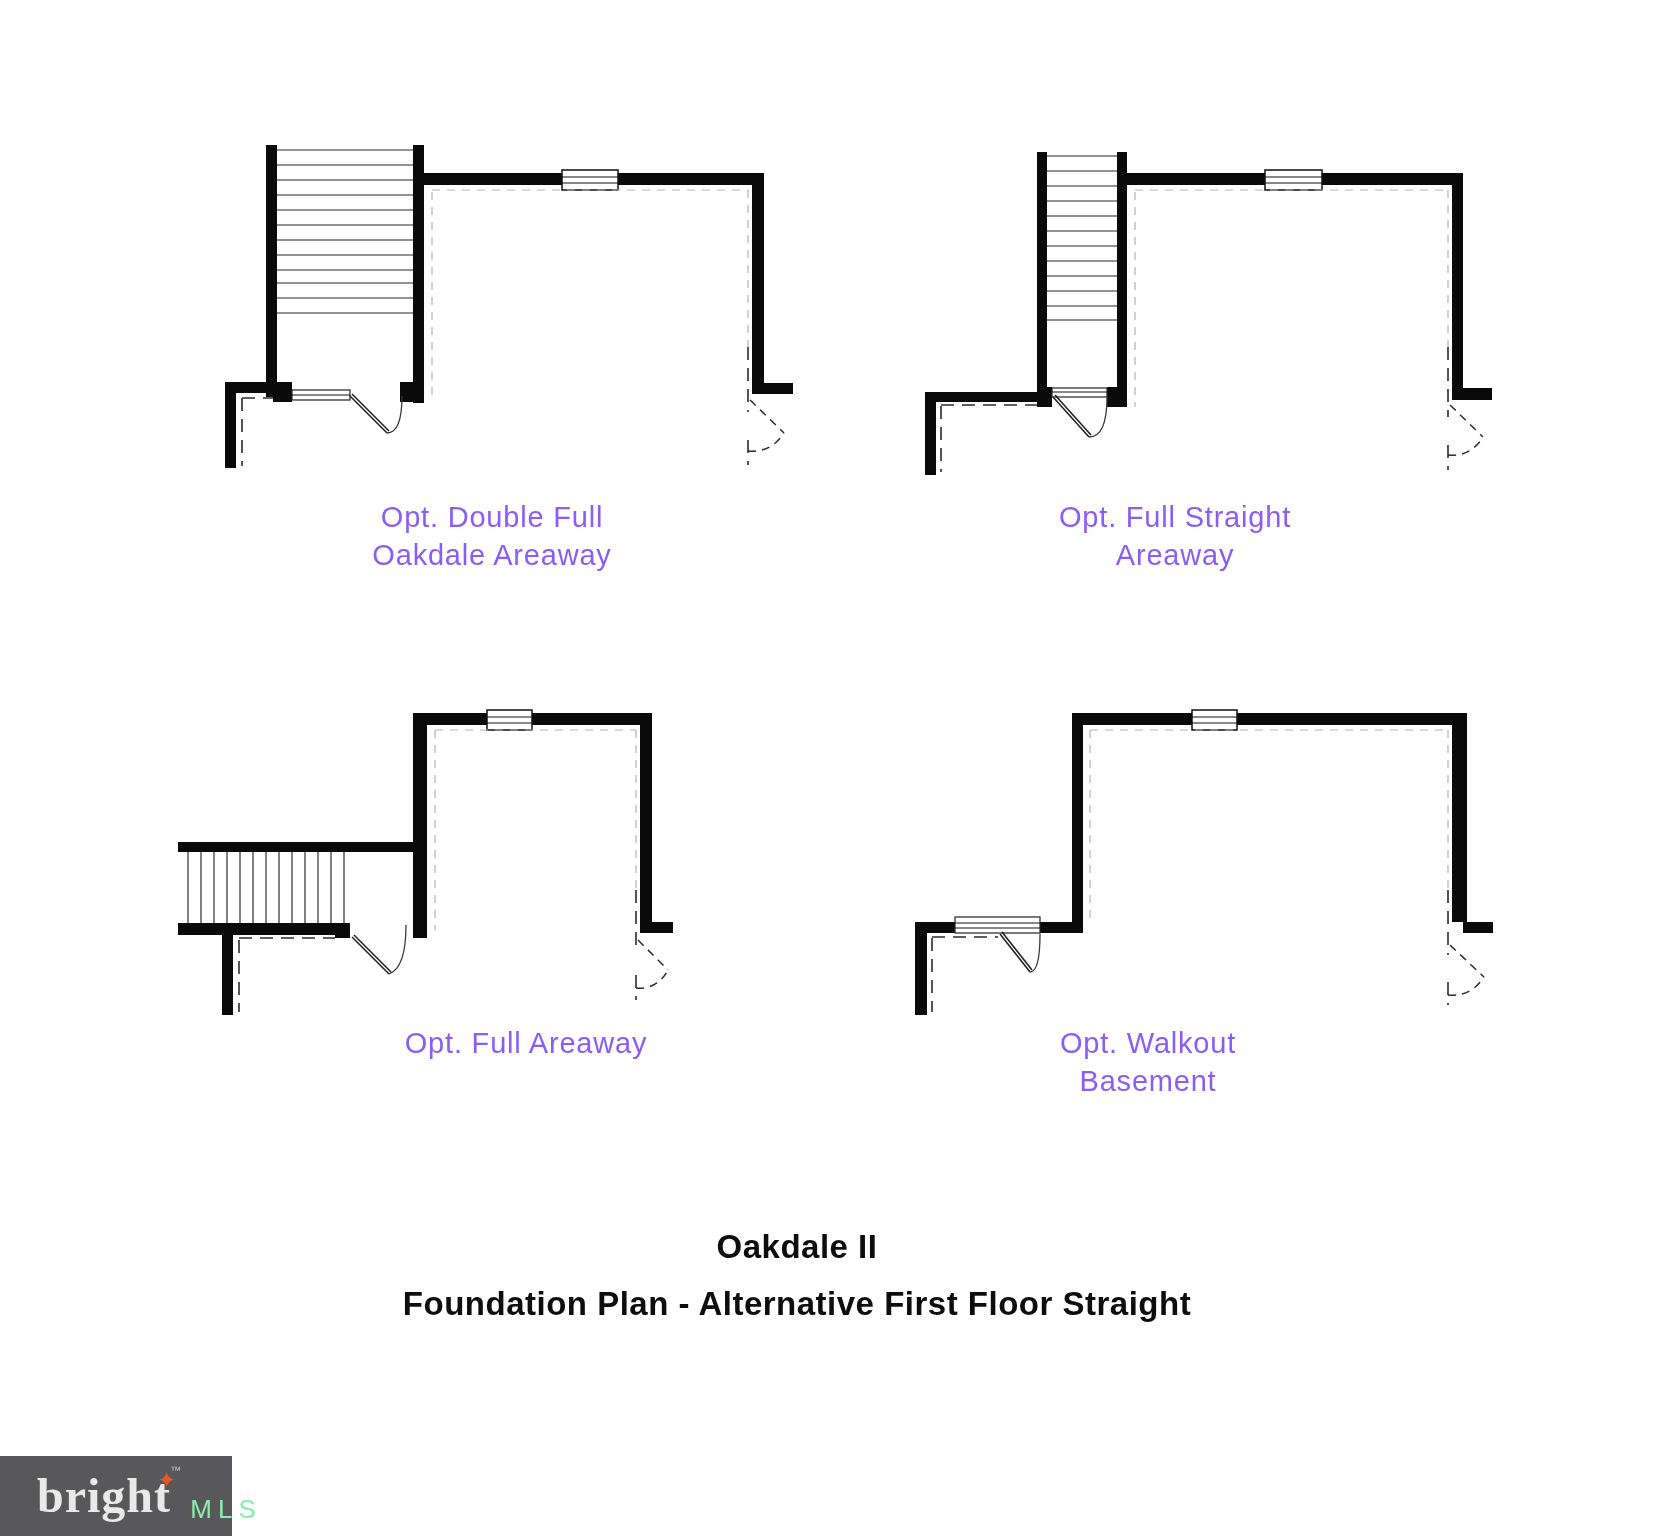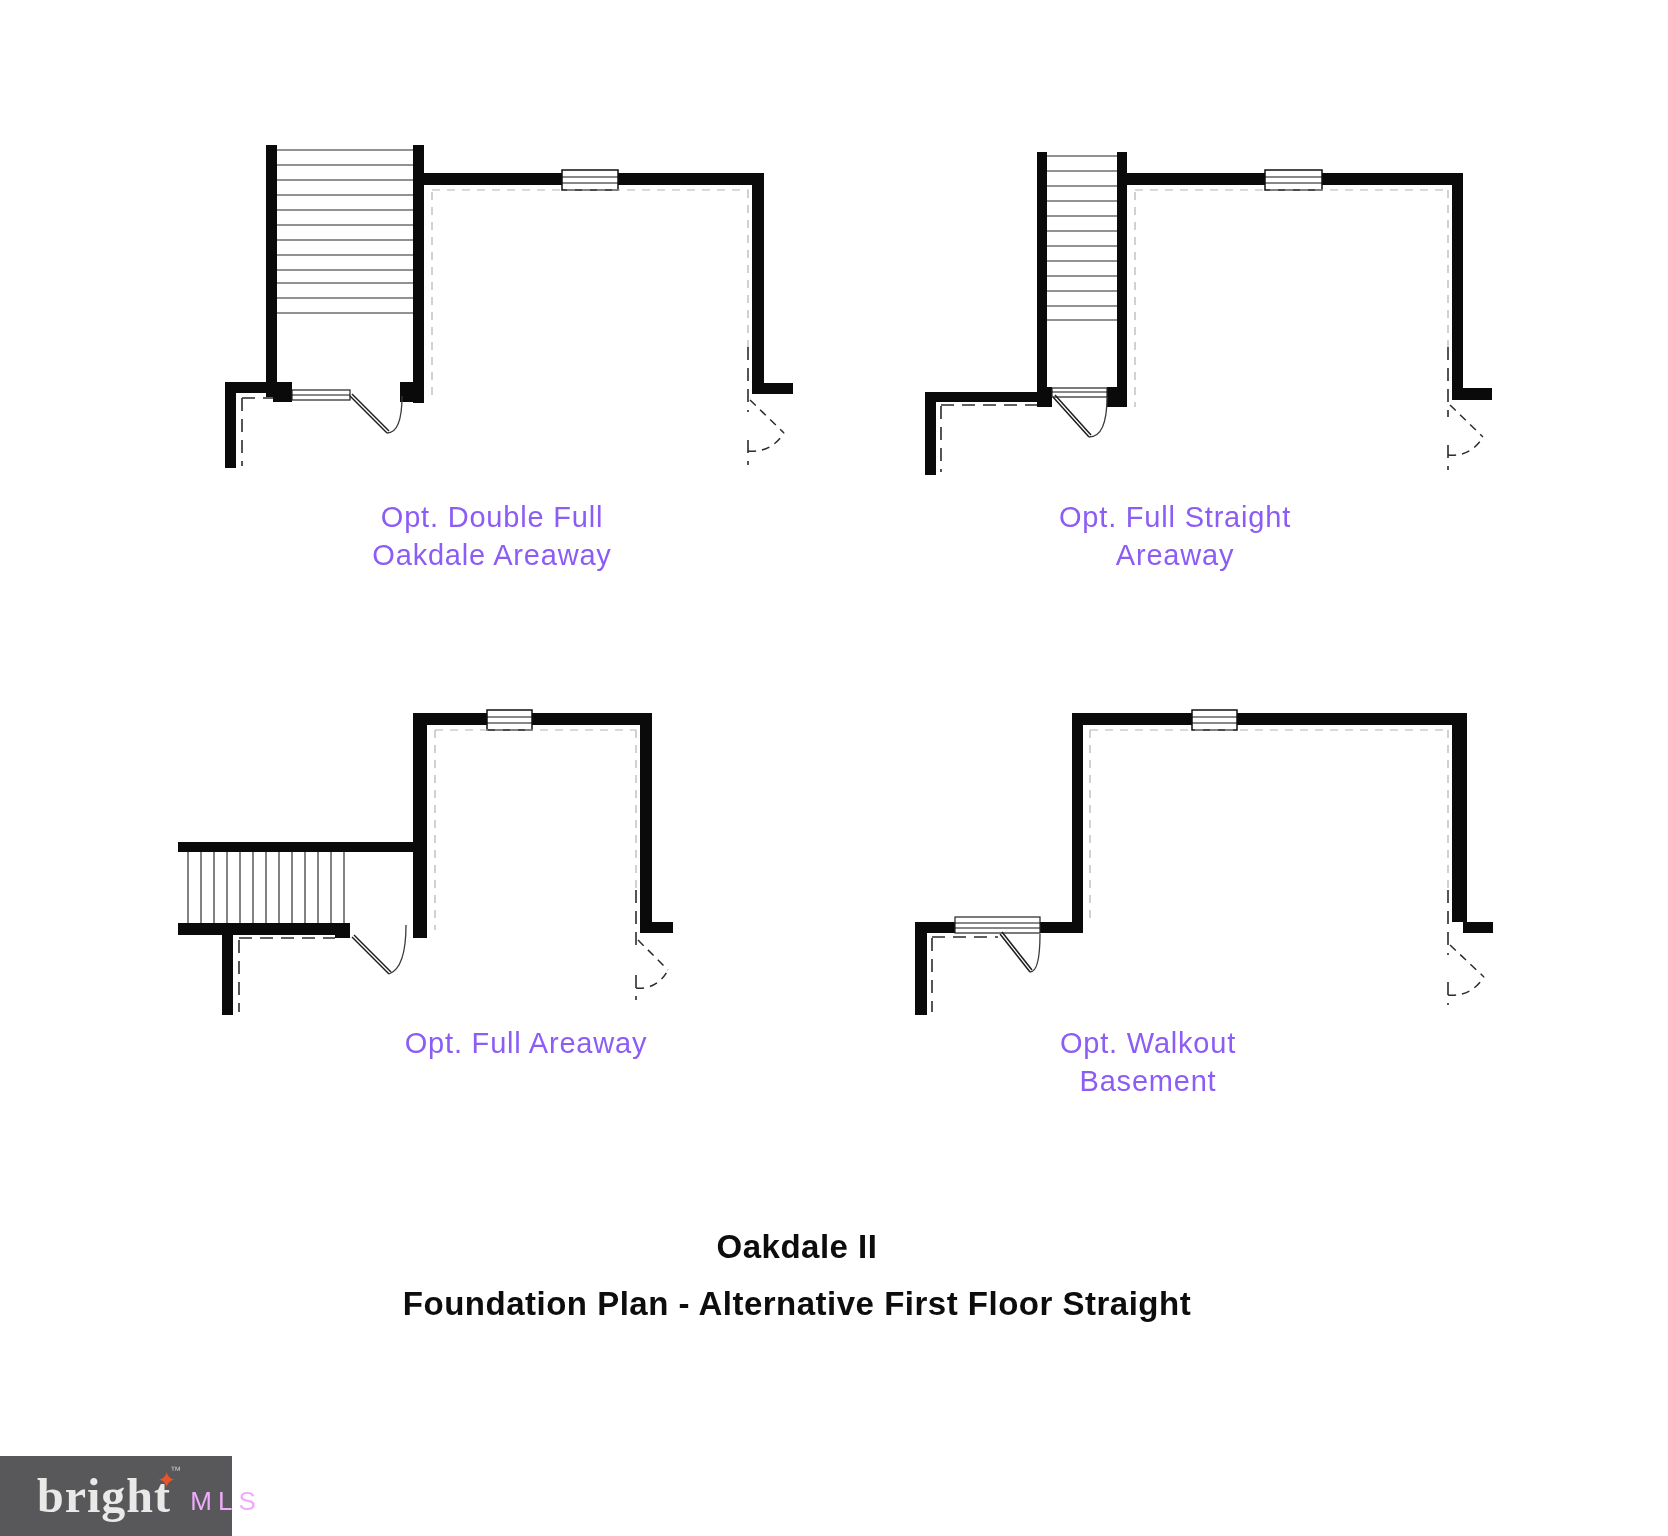--- a/index.html
+++ b/index.html
@@ -26,22 +26,22 @@
   .title-block{position:absolute;left:797px;top:1218px;transform:translateX(-50%);
     text-align:center;font-weight:bold;font-size:33px;line-height:57px;color:#0d0d0d;
     white-space:nowrap;letter-spacing:0.5px;}
 
   .logo-box{position:absolute;left:0;top:1456px;width:232px;height:80px;background:#58585a;
     display:flex;align-items:center;padding-left:37px;box-sizing:border-box;}
   .logo-brand{font-family:"Liberation Serif", serif;font-weight:bold;font-size:48px;
     color:#e9e9e7;letter-spacing:1px;line-height:1;}
   .logo-star{color:#e6562c;font-size:23px;position:relative;top:-16px;left:-14px;line-height:0;}
   .logo-tm{color:#c9c9c7;font-size:11px;position:relative;top:-26px;left:-20px;letter-spacing:1px;}
-  .logo-mls{font-size:26px;font-weight:normal;color:#f0abfc;letter-spacing:6px;
-    position:relative;top:5px;left:-12px;}
+  .logo-mls{font-size:26px;font-weight:normal;color:#86efac;letter-spacing:6px;
+    position:relative;top:13px;left:-12px;}
 </style>
 </head>
 <body>
 
 <div id="stage">
 
   <svg id="plan-canvas" width="1668" height="1200" viewBox="0 0 1668 1200">
 
     <g>
 

